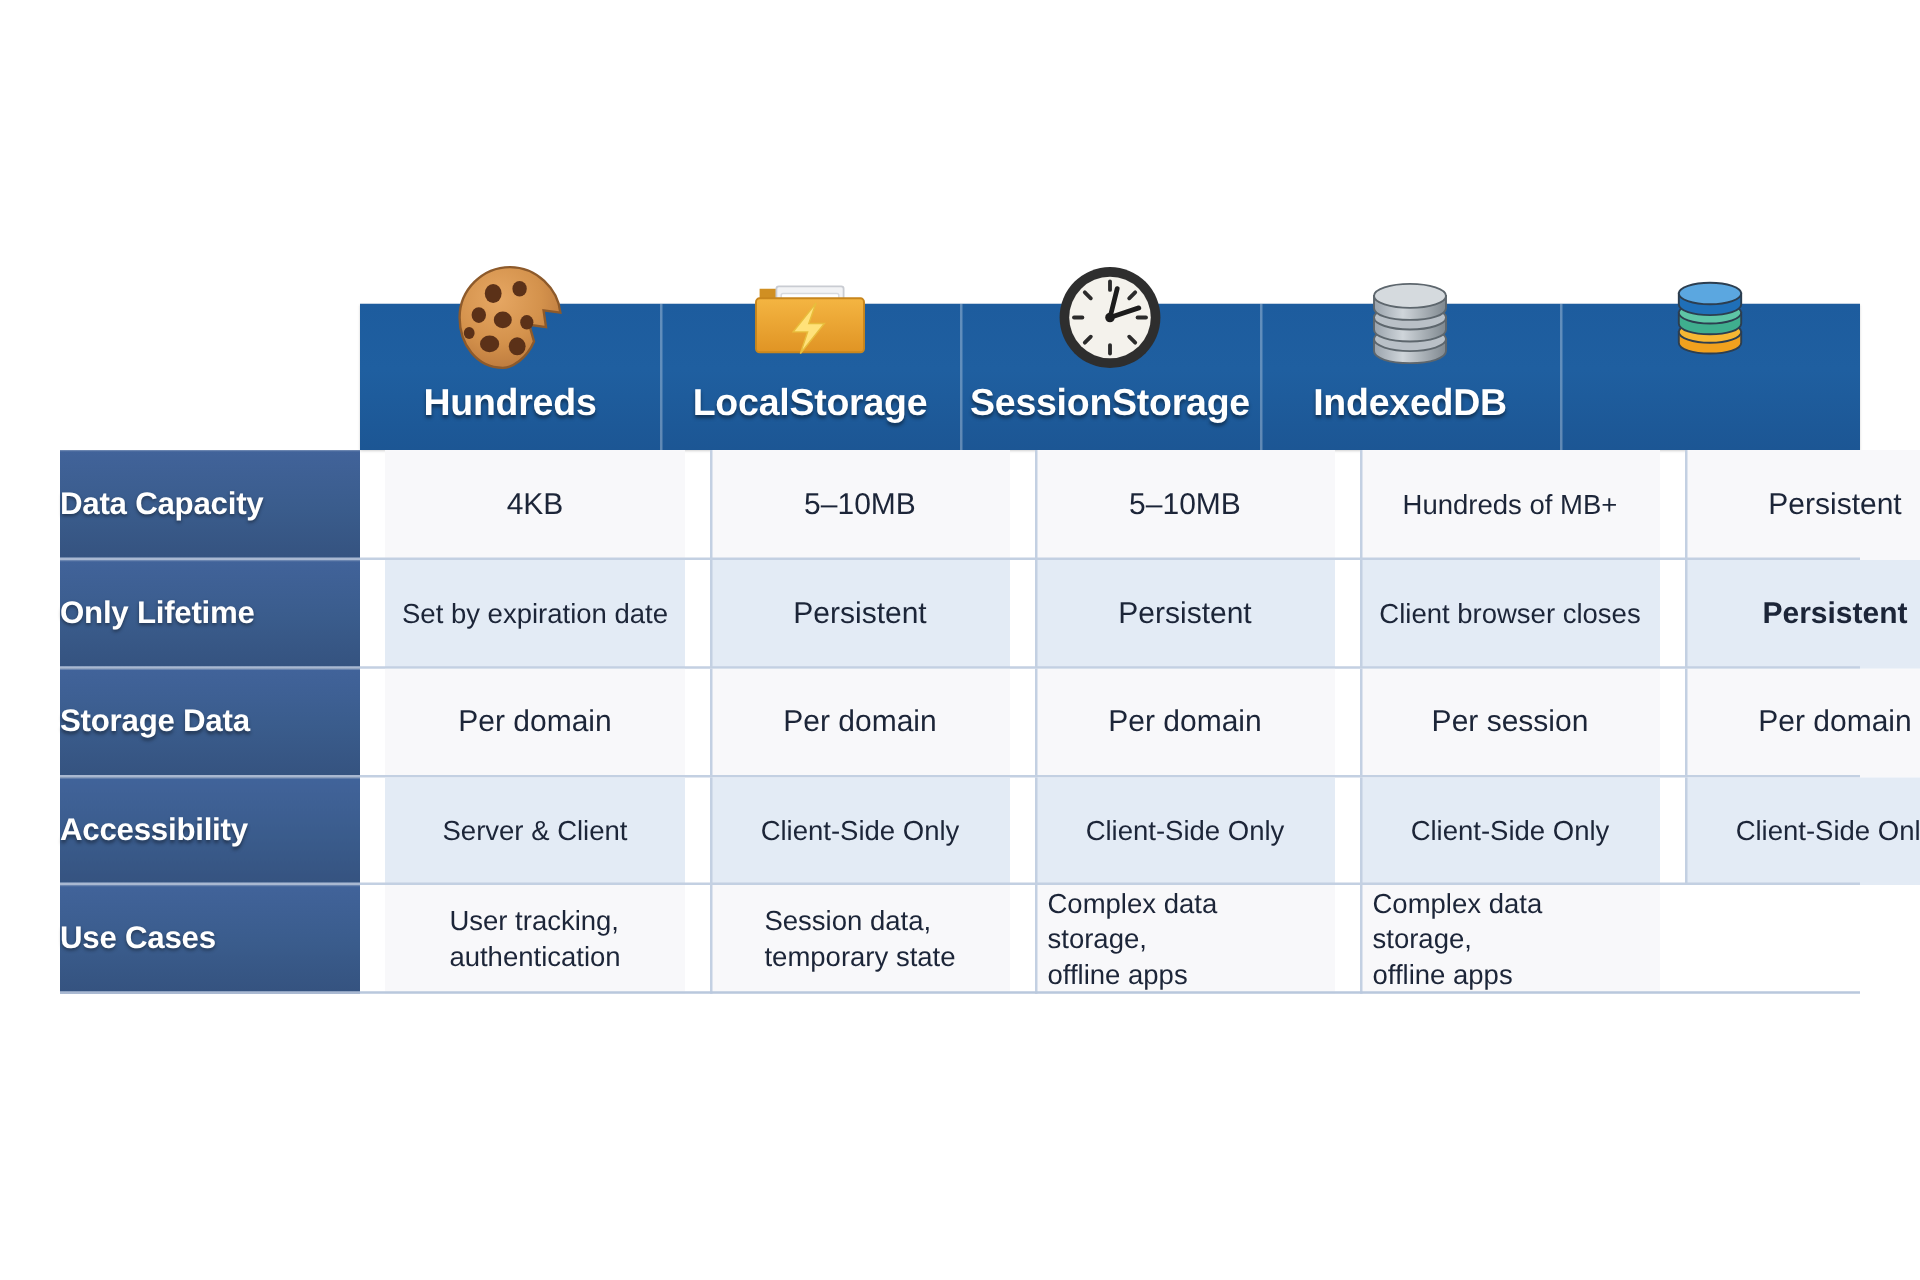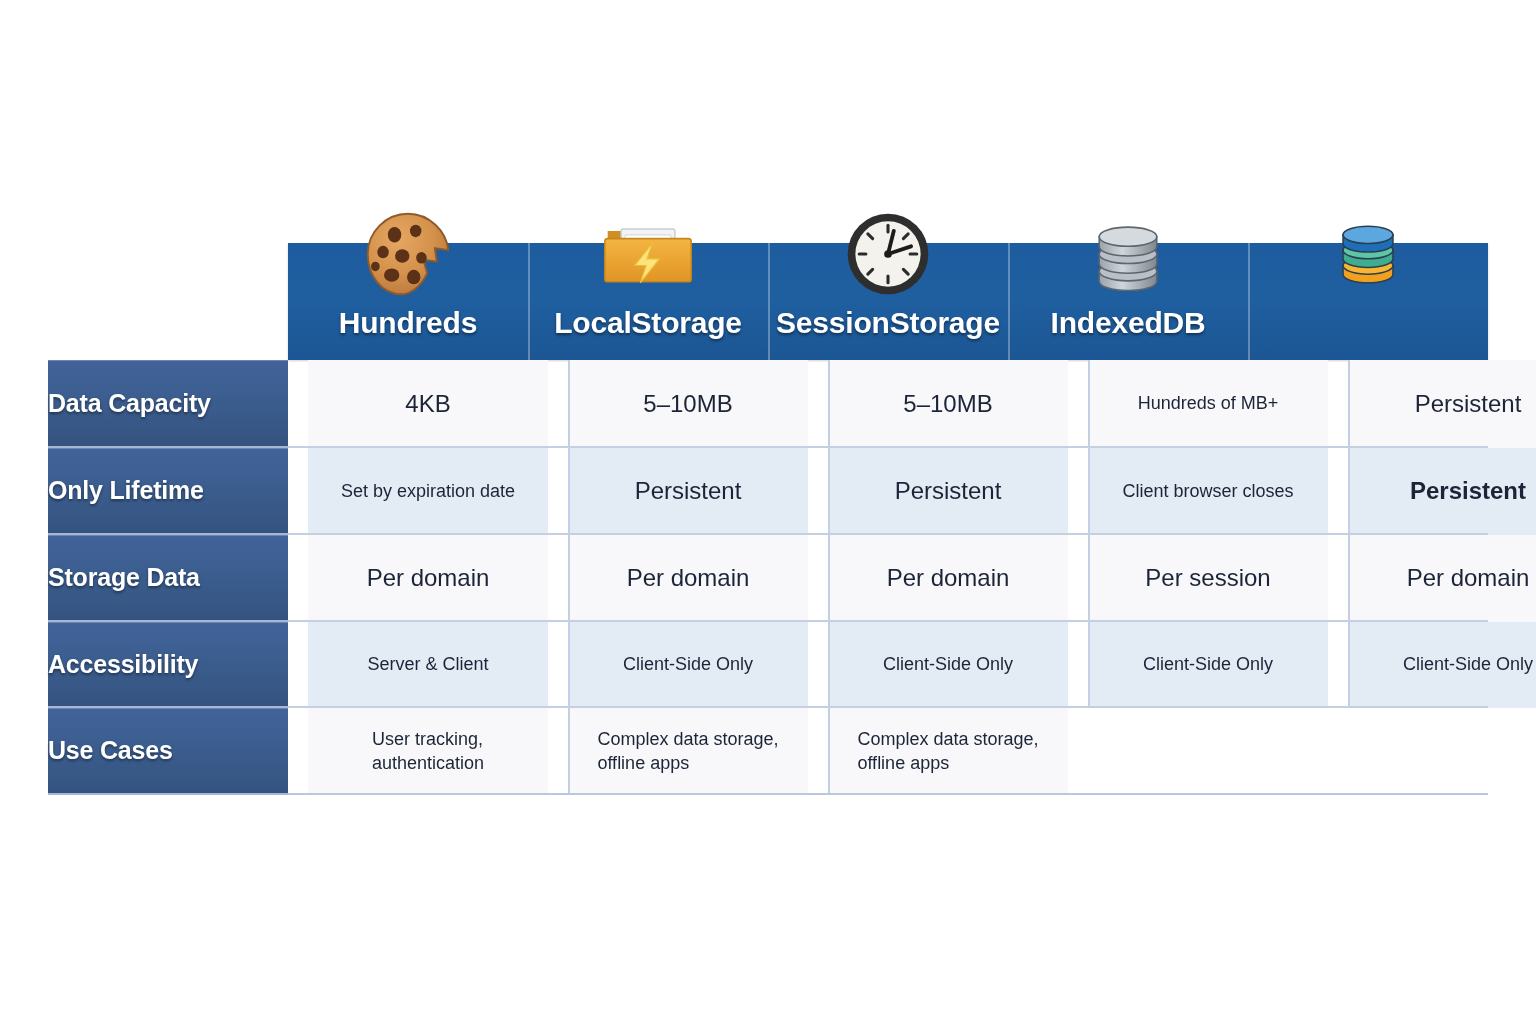--- a/index.html
+++ b/index.html
@@ -155,21 +155,21 @@
   }
   .cell + .cell::before {
     content: "";
     position: absolute;
     left: 0;
     top: 0;
     bottom: 0;
     width: 2px;
     background: #c3d0e2;
   }
-  .cell.small { font-size: 18px; }
+  .cell.small { font-size: 22px; }
   .cell.bold  { font-weight: bold; }
 
   .row.alt-light .cell { background: #f8f8fa; }
   .row.alt-blue  .cell { background: #e3ebf5; }
 
   .r-cap    { height: 88px; }
   .r-life   { height: 87px; }
   .r-scope  { height: 87px; }
   .r-access { height: 86px; }
   .r-use    { height: 87px; }
@@ -318,20 +318,22 @@
         <div class="cell small">Client-Side Only</div>
         <div class="cell small">Client-Side Only</div>
         <div class="cell small">Client-Side Only</div>
         <div class="cell small">Client-Side Only</div>
       </div>
 
       <div class="row alt-light r-use">
         <div class="rowlabel">Use Cases</div>
         <div class="cell small two-line">User tracking,
 authentication</div>
+        <div class="cell small two-line">Session data,
+temporary state</div>
         <div class="cell small two-line">Complex data storage,
 offline apps</div>
         <div class="cell small two-line">Complex data storage,
 offline apps</div>
       </div>
 
     </div>
 
   </div>
 </div>

